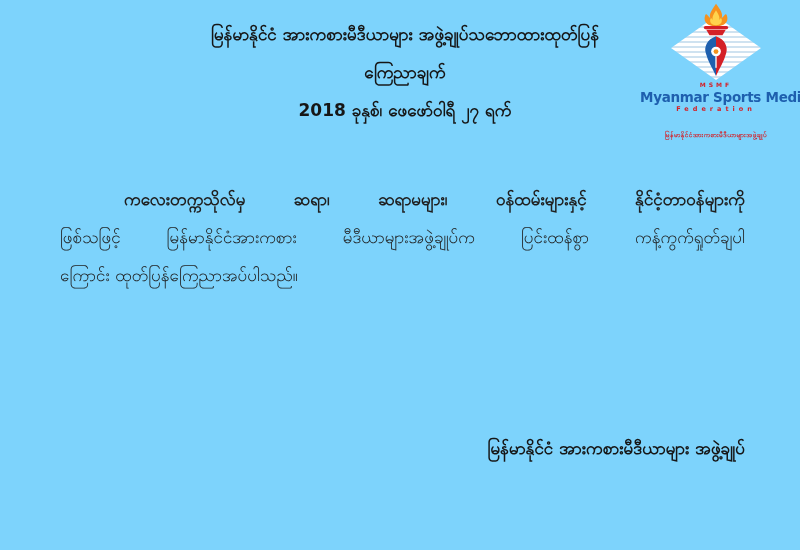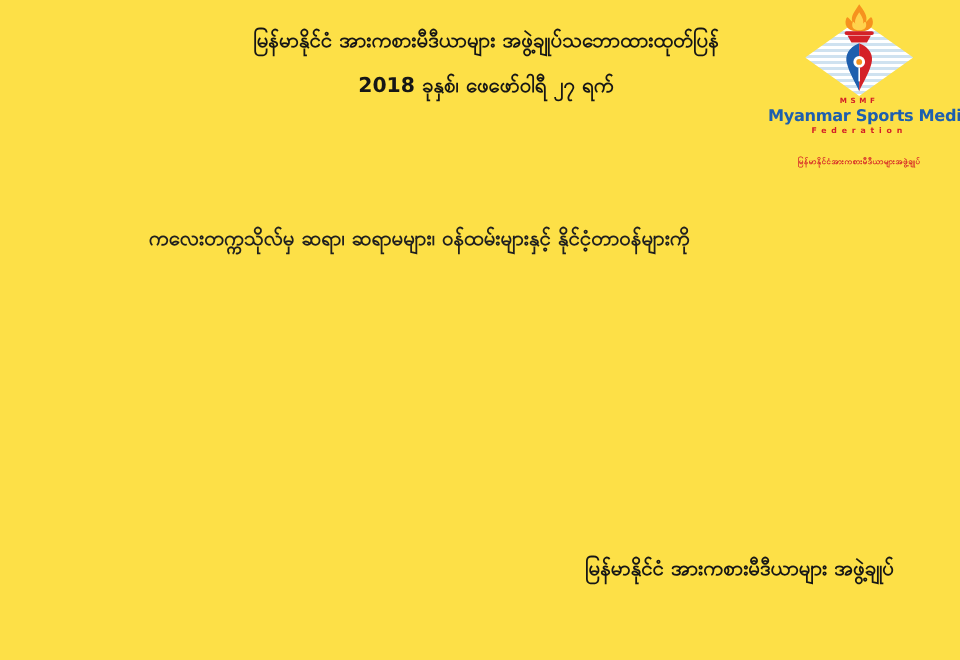--- a/index.html
+++ b/index.html
@@ -6,21 +6,21 @@
   body {
     width: 800px; height: 550px;
     background: #ffffff;
     font-family: "DejaVu Sans", "Liberation Sans", sans-serif;
     color: #1f1f1f;
     overflow: hidden;
   }
   .page {
     position: relative;
     width: 800px; height: 550px;
-    background: #fde047;
+    background: #7dd3fc;
   }
 
   
   .doc-header {
     position: absolute;
     left: 60px; right: 50px; top: 22px;
     text-align: center;
     font-weight: bold;
     font-size: 17px;
     color: #161616;
@@ -77,33 +77,34 @@
     text-align: justify;
     text-align-last: justify;
     white-space: normal;
   }
   .body-line:first-child { text-indent: 64px; font-weight: bold; }
   .body-line:last-child { text-align-last: left; }
 
   
   .signature {
     position: absolute;
-    right: 55px; top: 462px;
+    right: 55px; top: 437px;
     font-weight: bold;
     font-size: 17px;
     color: #161616;
   }
 </style>
 </head>
 <body>
 
 <div class="page">
 
   <div class="doc-header">
     <div class="title-line">မြန်မာနိုင်ငံ အားကစားမီဒီယာများ အဖွဲ့ချုပ်သဘောထားထုတ်ပြန်</div>
+    <div class="title-line">ကြေညာချက်</div>
     <div class="title-line">2018 ခုနှစ်၊ ဖေဖော်ဝါရီ ၂၇ ရက်</div>
   </div>
 
   <div class="logo">
     <div class="logo-emblem">
       <div class="logo-diamond"></div>
       <svg class="torch" width="60" height="78" viewBox="0 0 60 96">
 
         <path d="M30,2 C25,10 21,14 23,20 C19,16 18,13 16.5,17 C14,25 20,30 30,30 C40,30 46,25 43.5,17 C42,13 41,16 37,20 C39,14 35,9 30,2 Z" fill="#f6921e"></path>
         <path d="M30,10 C27,15 25,18 26,22 C24.5,20 24,19 23,21 C22,26 25,28.5 30,28.5 C35,28.5 38,26 37,21 C36,19 35.5,20 34,22 C35,18 33,15 30,10 Z" fill="#ffd34d"></path>
@@ -119,17 +120,19 @@
       </svg>
     </div>
     <div class="logo-acronym">MSMF</div>
     <div class="logo-name">Myanmar Sports Media</div>
     <div class="logo-subtitle">Federation</div>
     <div class="logo-caption">မြန်မာနိုင်ငံအားကစားမီဒီယာများအဖွဲ့ချုပ်</div>
   </div>
 
   <div class="doc-body">
       <div class="body-line">ကလေးတက္ကသိုလ်မှ ဆရာ၊ ဆရာမများ၊ ဝန်ထမ်းများနှင့် နိုင်ငံ့တာဝန်များကို</div>
+      <div class="body-line">ဖြစ်သဖြင့် မြန်မာနိုင်ငံအားကစား မီဒီယာများအဖွဲ့ချုပ်က ပြင်းထန်စွာ ကန့်ကွက်ရှုတ်ချပါ</div>
+      <div class="body-line">ကြောင်း ထုတ်ပြန်ကြေညာအပ်ပါသည်။</div>
     </div>
 
   <div class="signature">မြန်မာနိုင်ငံ အားကစားမီဒီယာများ အဖွဲ့ချုပ်</div>
 
 </div>
 
 </body></html>

